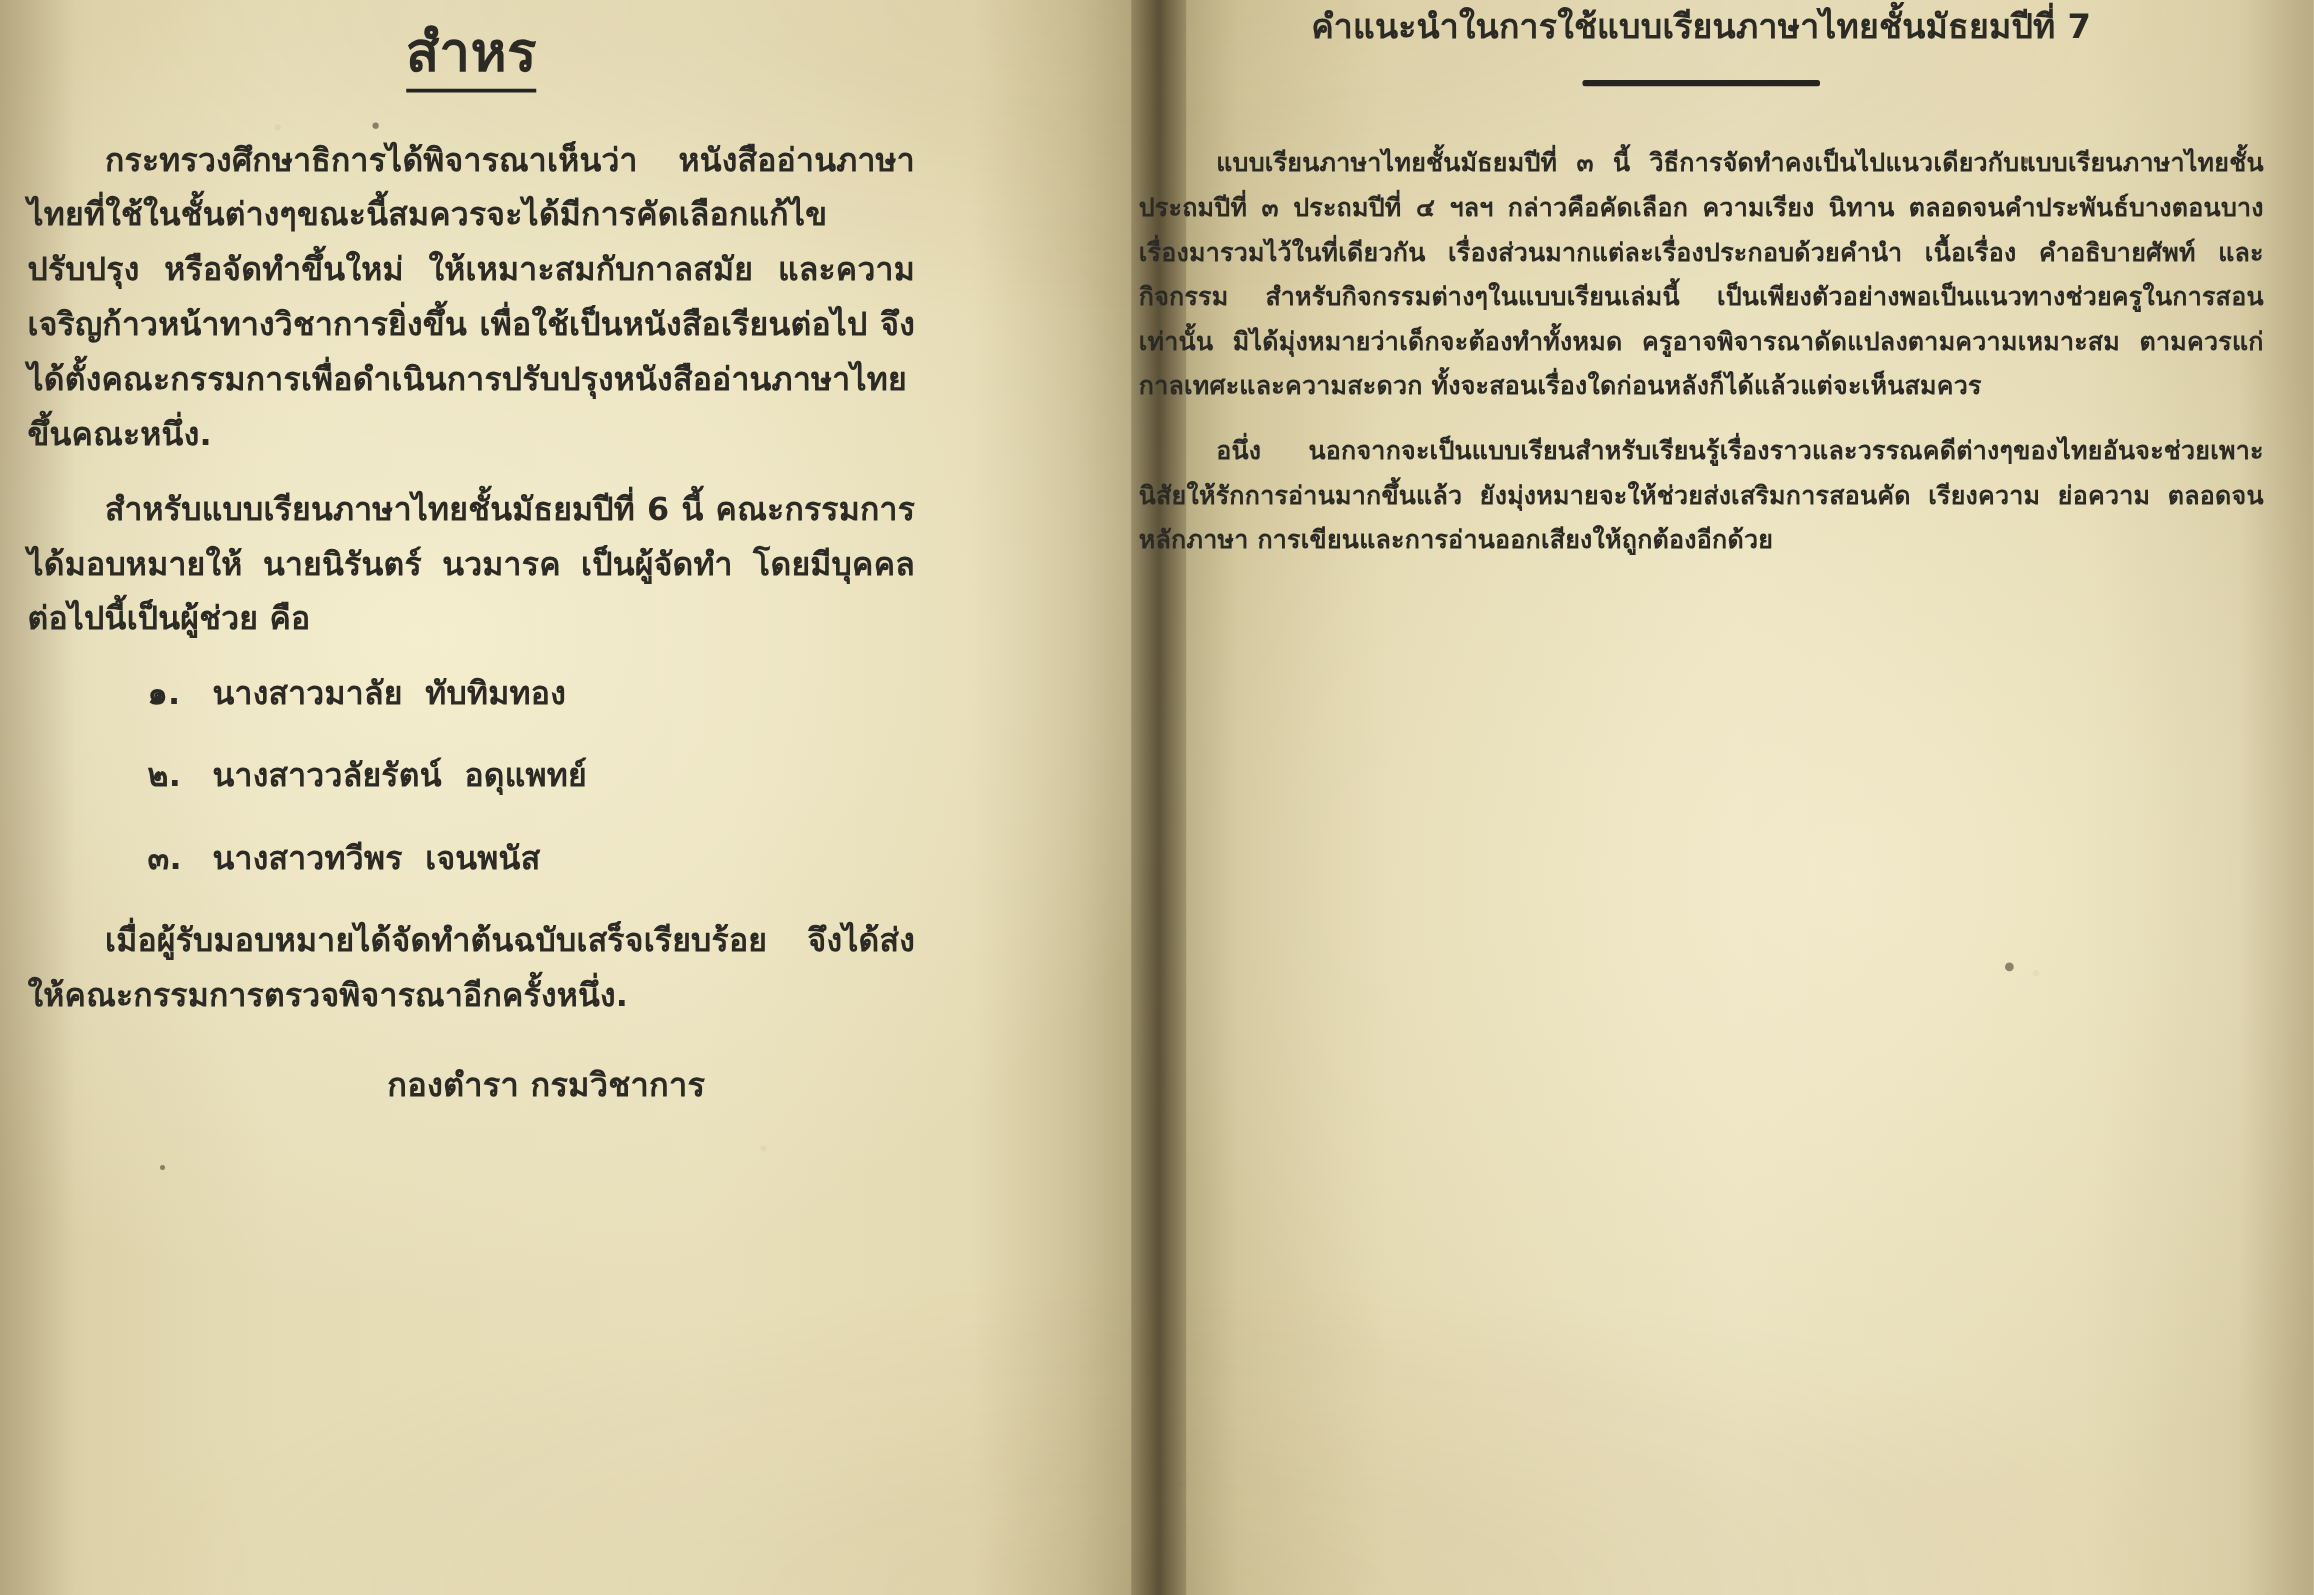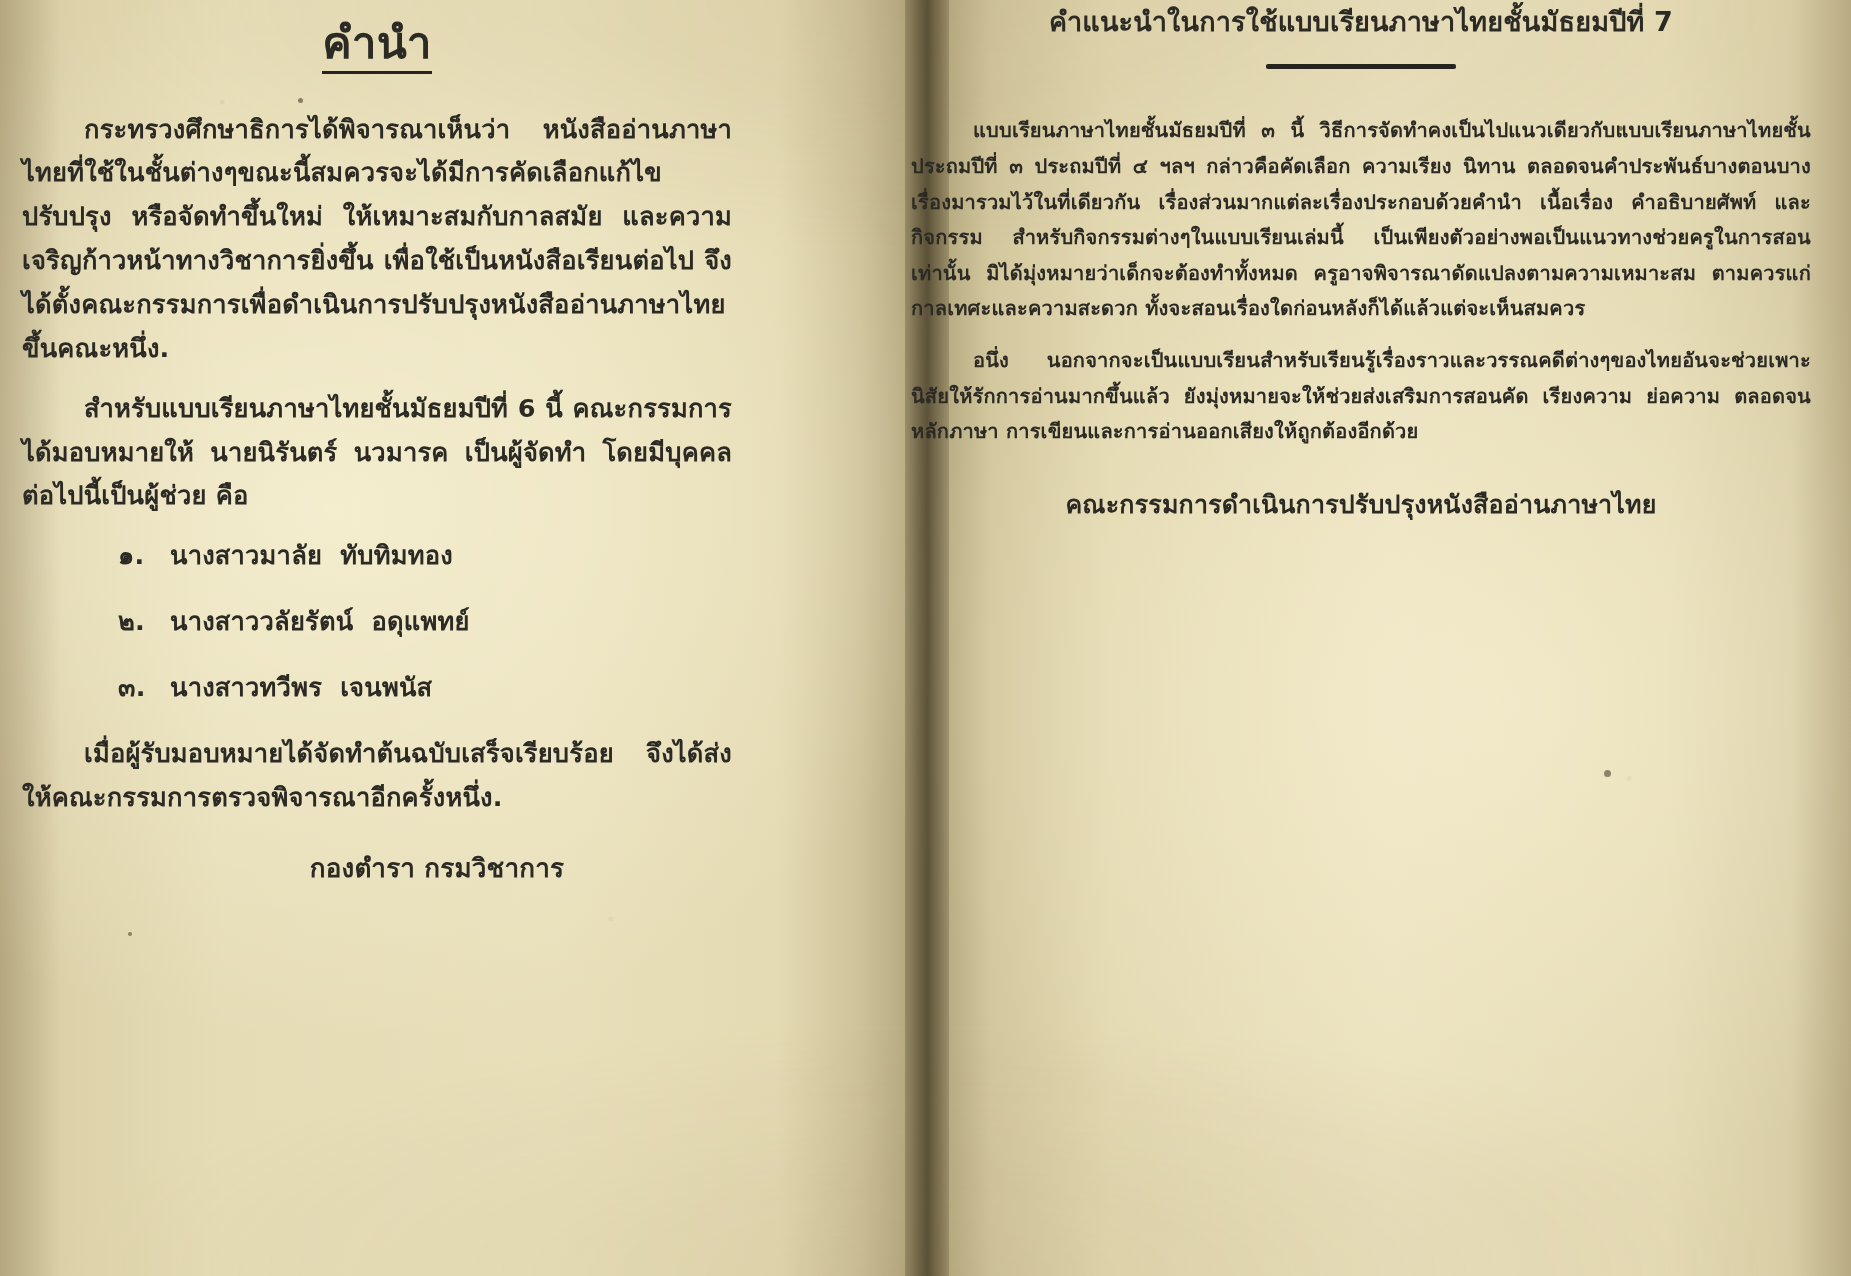--- a/index.html
+++ b/index.html
@@ -198,21 +198,21 @@
 
 <div class="book">
 
   <div class="grain"></div>
   <div class="edge-shade-left"></div>
   <div class="edge-shade-right"></div>
 
   <div class="page page-left">
     <div class="page-inner">
       <div class="title-center">
-        <span class="thai left-title">คำนำ</span>
+        <span class="thai left-title">สำหร</span>
       </div>
 
       <div class="body-text thai" style="margin-top:34px;">
         <p class="para indent">กระทรวงศึกษาธิการได้พิจารณาเห็นว่า    หนังสืออ่านภาษาไทยที่ใช้ในชั้นต่างๆขณะนี้สมควรจะได้มีการคัดเลือกแก้ไขปรับปรุง หรือจัดทำขึ้นใหม่ ให้เหมาะสมกับกาลสมัย และความเจริญก้าวหน้าทางวิชาการยิ่งขึ้น   เพื่อใช้เป็นหนังสือเรียนต่อไป จึงได้ตั้งคณะกรรมการเพื่อดำเนินการปรับปรุงหนังสืออ่านภาษาไทยขึ้นคณะหนึ่ง.</p>
         <p class="para indent">สำหรับแบบเรียนภาษาไทยชั้นมัธยมปีที่ 6 นี้ คณะกรรมการได้มอบหมายให้ นายนิรันตร์ นวมารค เป็นผู้จัดทำ โดยมีบุคคลต่อไปนี้เป็นผู้ช่วย คือ</p>
 
         <ul class="list">
           <li>
             <span class="num">๑.</span>
             <span class="nm">นางสาวมาลัย  ทับทิมทอง</span>
@@ -239,21 +239,20 @@
   <div class="page page-right">
     <div class="page-inner">
       <div class="thai right-title">คำแนะนำในการใช้แบบเรียนภาษาไทยชั้นมัธยมปีที่ 7</div>
       <div class="rule"></div>
 
       <div class="body-text thai" style="margin-top:44px;">
         <p class="para indent">แบบเรียนภาษาไทยชั้นมัธยมปีที่ ๓ นี้  วิธีการจัดทำคงเป็นไปแนวเดียวกับแบบเรียนภาษาไทยชั้นประถมปีที่ ๓ ประถมปีที่ ๔ ฯลฯ กล่าวคือคัดเลือก ความเรียง นิทาน ตลอดจนคำประพันธ์บางตอนบางเรื่องมารวมไว้ในที่เดียวกัน เรื่องส่วนมากแต่ละเรื่องประกอบด้วยคำนำ เนื้อเรื่อง คำอธิบายศัพท์ และกิจกรรม สำหรับกิจกรรมต่างๆในแบบเรียนเล่มนี้ เป็นเพียงตัวอย่างพอเป็นแนวทางช่วยครูในการสอนเท่านั้น  มิได้มุ่งหมายว่าเด็กจะต้องทำทั้งหมด ครูอาจพิจารณาดัดแปลงตามความเหมาะสม ตามควรแก่กาลเทศะและความสะดวก  ทั้งจะสอนเรื่องใดก่อนหลังก็ได้แล้วแต่จะเห็นสมควร</p>
         <p class="para indent">อนึ่ง  นอกจากจะเป็นแบบเรียนสำหรับเรียนรู้เรื่องราวและวรรณคดีต่างๆของไทยอันจะช่วยเพาะนิสัยให้รักการอ่านมากขึ้นแล้ว  ยังมุ่งหมายจะให้ช่วยส่งเสริมการสอนคัด  เรียงความ ย่อความ ตลอดจนหลักภาษา   การเขียนและการอ่านออกเสียงให้ถูกต้องอีกด้วย</p>
       </div>
 
-      <div class="sign-right thai">คณะกรรมการดำเนินการปรับปรุงหนังสืออ่านภาษาไทย</div>
     </div>
   </div>
 
   <div class="speck" style="left:298px;  top:98px;  width:5px; height:5px;"></div>
   <div class="speck" style="left:253px;  top:126px; width:4px; height:4px;"></div>
   <div class="speck" style="left:1618px; top:126px; width:5px; height:5px;"></div>
   <div class="speck" style="left:1604px; top:770px; width:7px; height:7px;"></div>
   <div class="speck" style="left:128px;  top:932px; width:4px; height:4px;"></div>
 
 </div>

